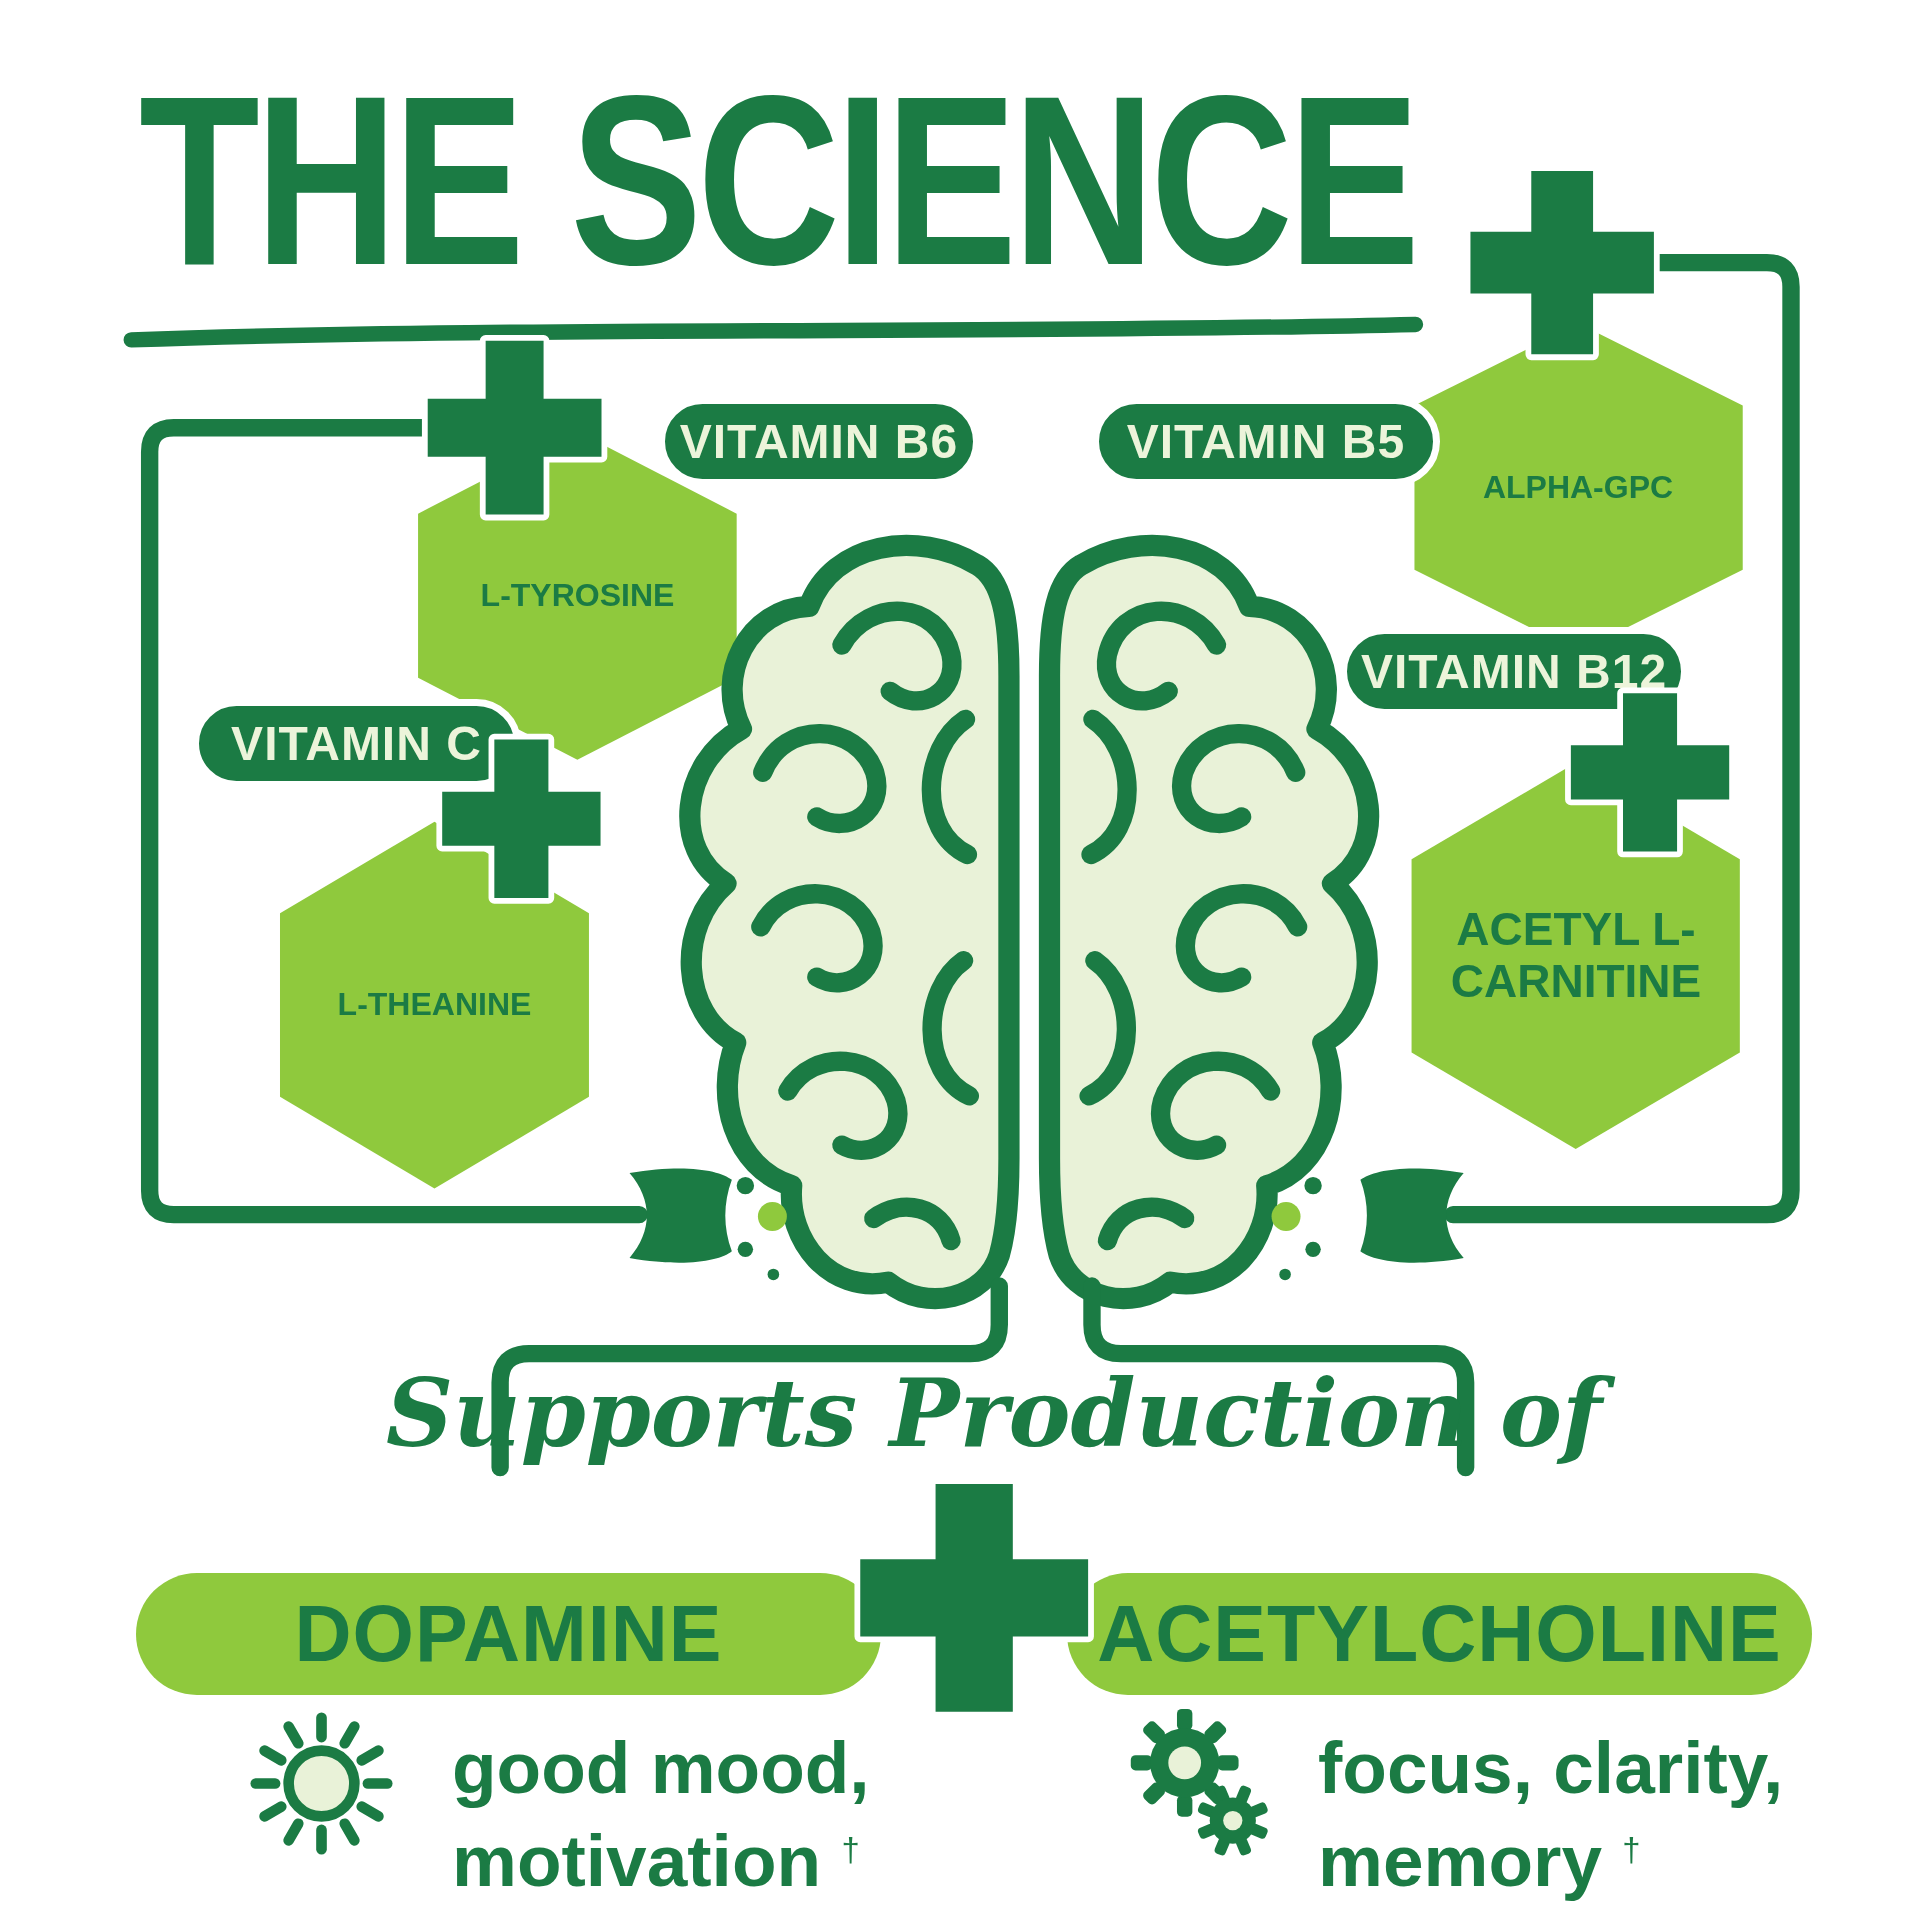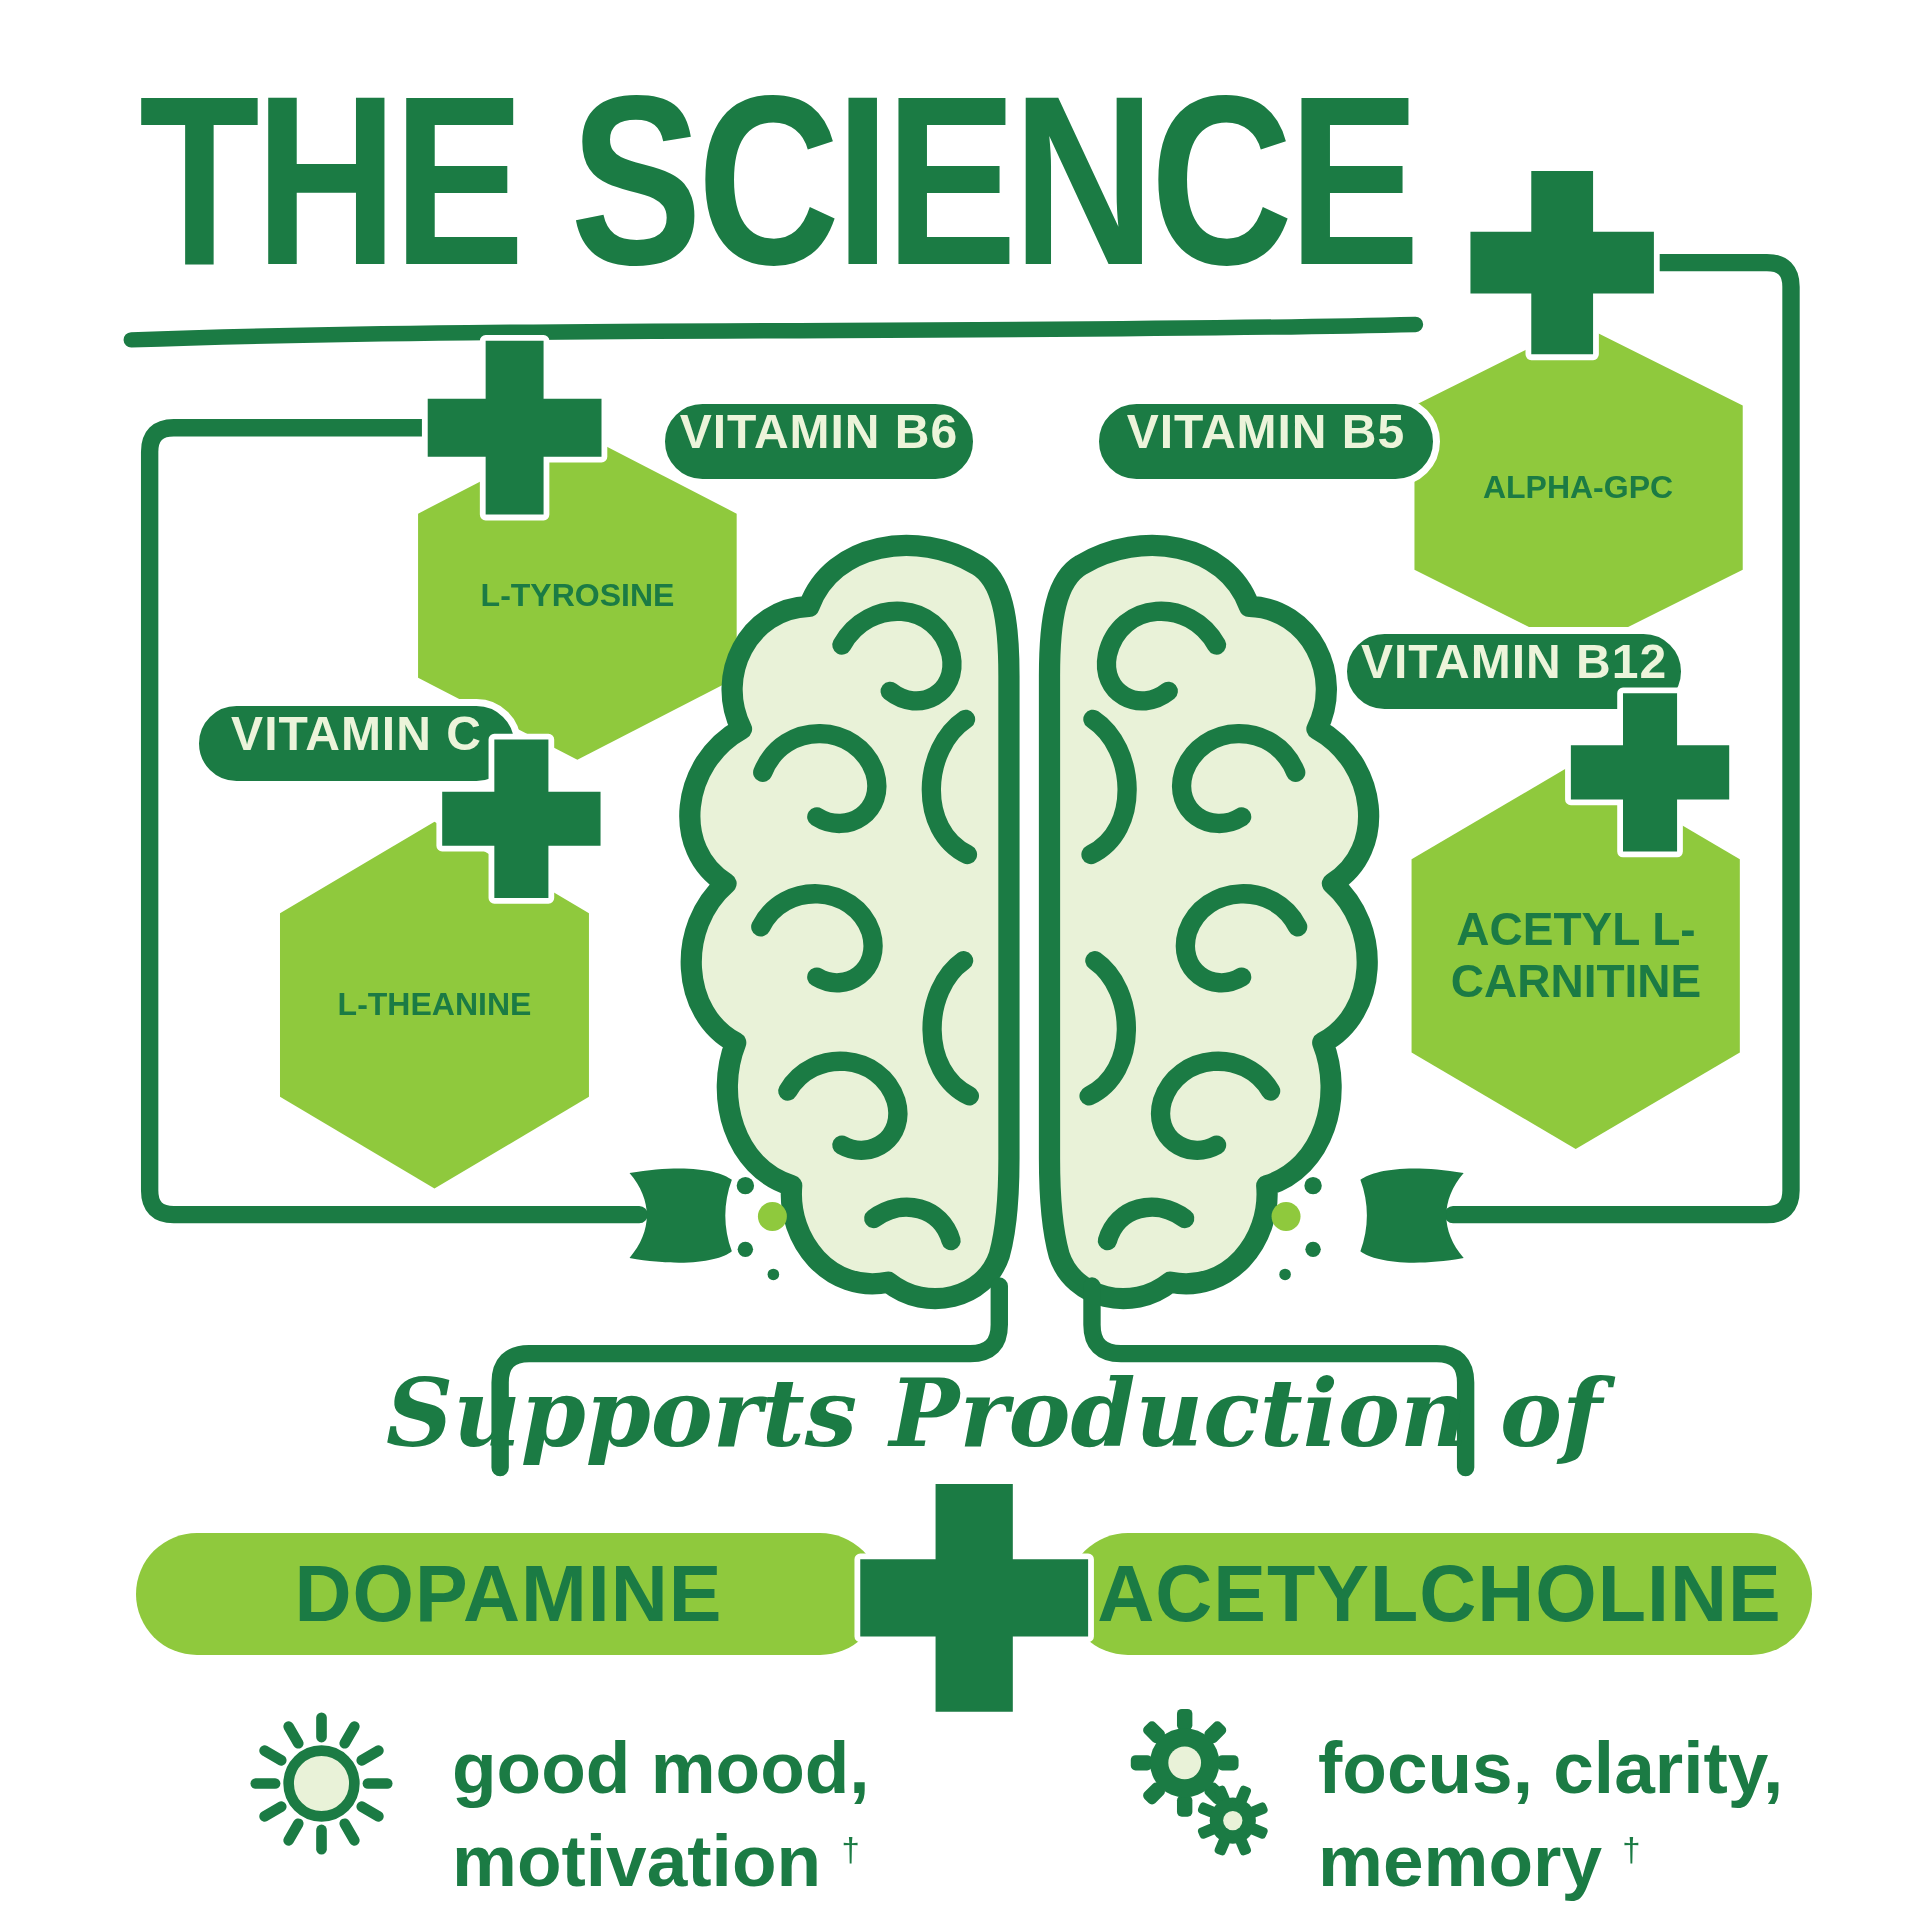--- a/index.html
+++ b/index.html
@@ -18,39 +18,39 @@
   #plus-layer{z-index:5;pointer-events:none;}
   .abs{position:absolute;box-sizing:border-box;}
   .title{
     left:0;top:42px;width:1545px;text-align:center;
     font-size:241px;font-weight:bold;color:var(--dark);
     letter-spacing:-5.8px;transform:scaleX(.82);white-space:nowrap;
     z-index:2;
   }
   .pill{
     background:var(--dark);border:7.7px solid #fff;border-radius:58px;
-    display:flex;align-items:flex-start;justify-content:center;
+    display:flex;align-items:center;justify-content:center;
     color:#ecf4da;font-weight:bold;font-size:48px;letter-spacing:1px;
     z-index:2;white-space:nowrap;
   }
   .hexlabel{
     display:flex;flex-direction:column;align-items:center;justify-content:center;
     color:var(--dark);font-weight:bold;font-size:32px;letter-spacing:0px;
     text-align:center;z-index:2;line-height:1.12;white-space:nowrap;
   }
   .supports{
     left:386px;top:1359px;width:1159px;text-align:center;
     font-family:"DejaVu Serif", serif;font-style:italic;font-weight:bold;
     font-size:93px;color:var(--dark);z-index:2;white-space:nowrap;
   }
   .outbox{
     background:var(--light);border-radius:63px;
     display:flex;align-items:center;justify-content:center;
     color:var(--dark);font-weight:bold;font-size:79px;letter-spacing:1px;
-    z-index:2;white-space:nowrap;
+    z-index:2;white-space:nowrap;margin-top:40px;
   }
   .benefit{
     color:var(--dark);font-weight:bold;font-size:73px;line-height:1.28;
     z-index:2;white-space:nowrap;
   }
   .benefit sup{font-size:.45em;font-weight:normal;}
   .icon{z-index:2;}
 </style>
 </head>
 <body>

